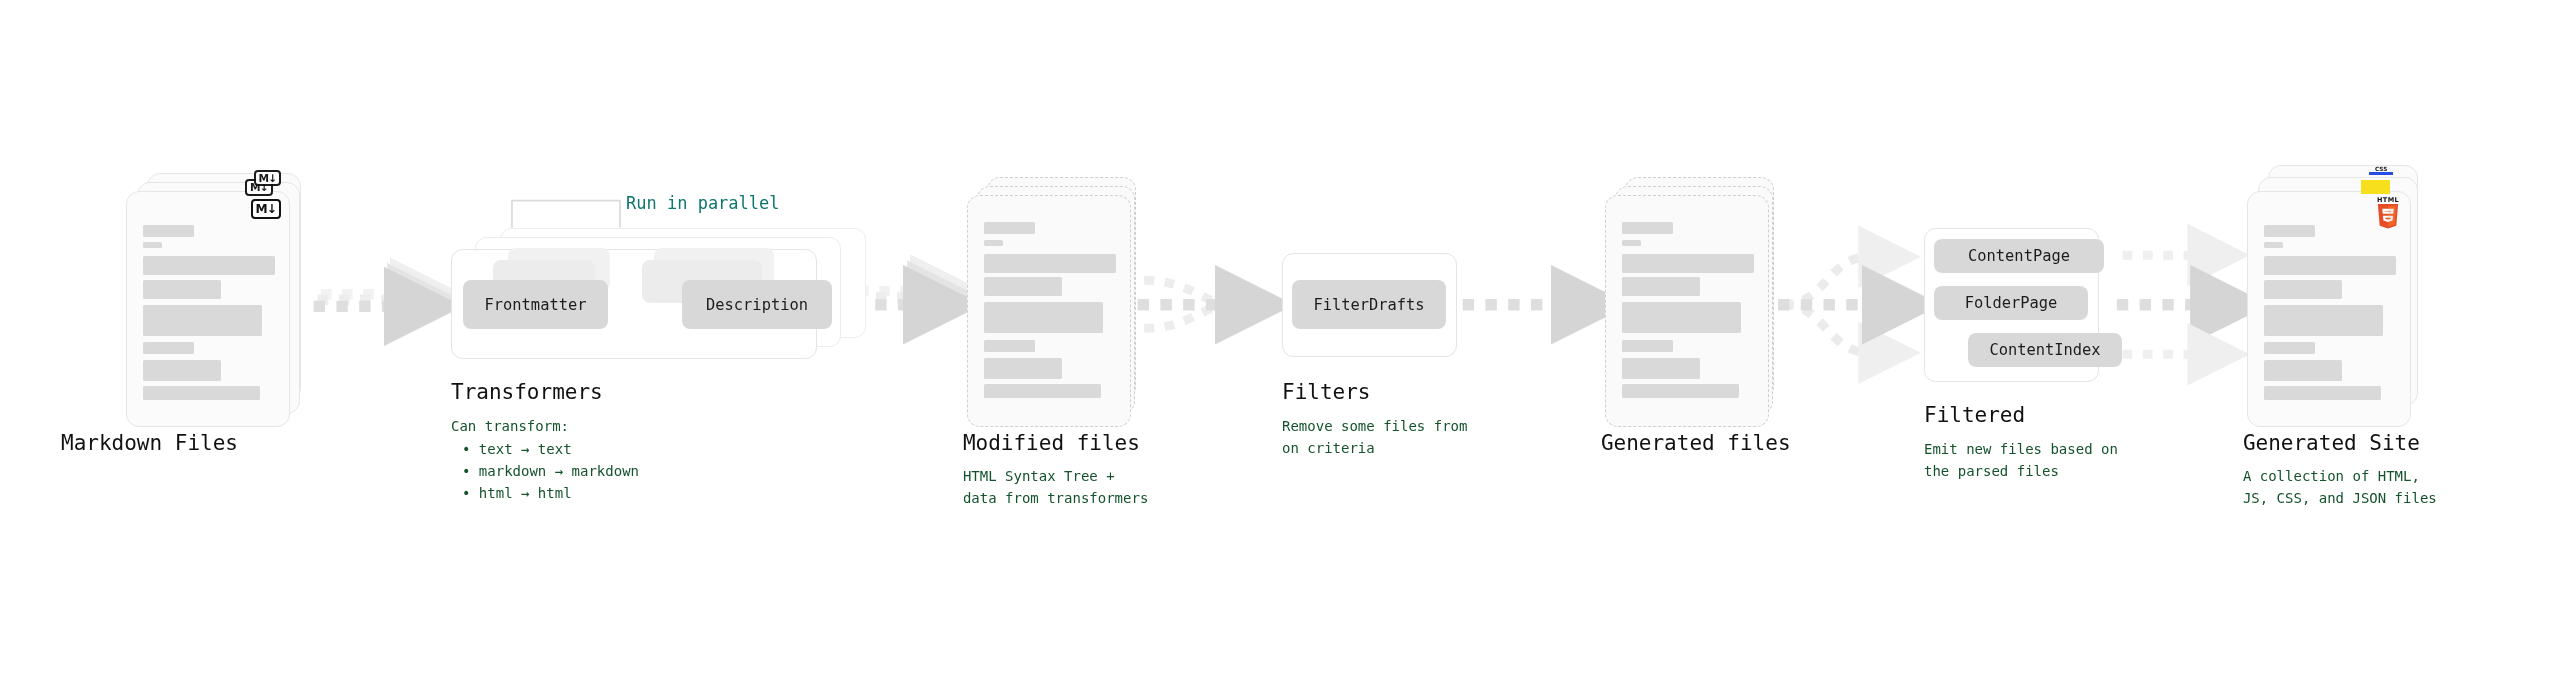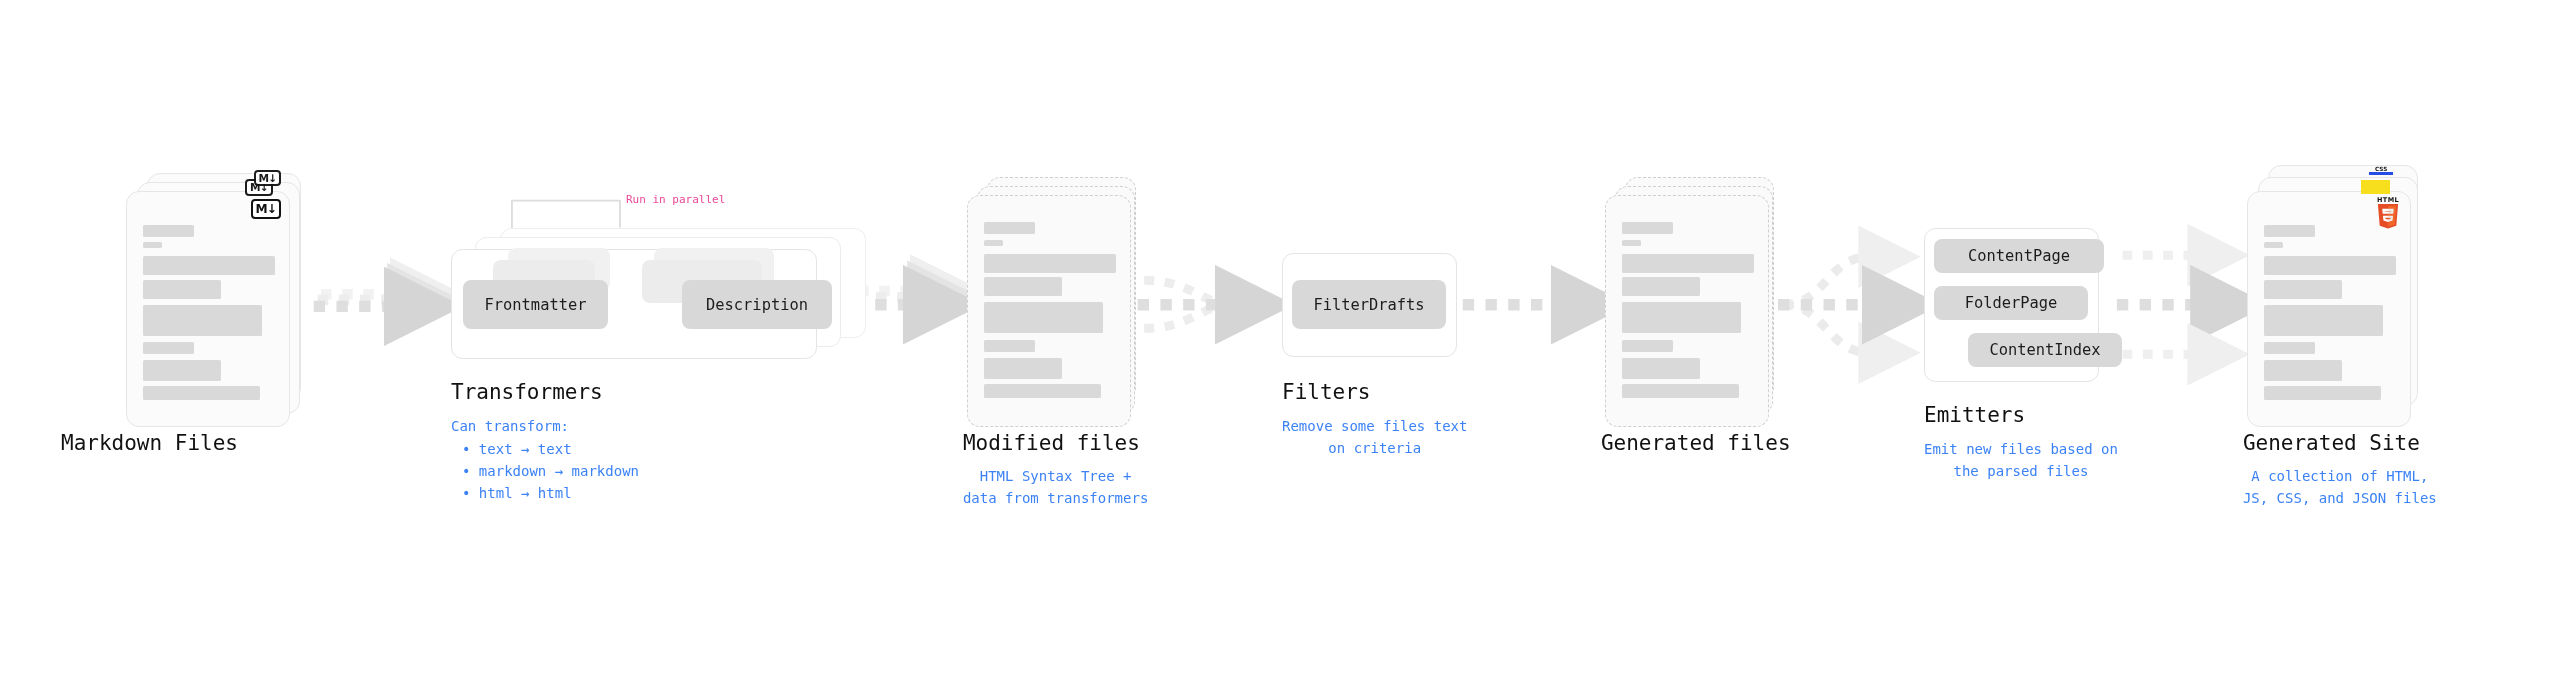--- a/index.html
+++ b/index.html
@@ -64,26 +64,25 @@
   }
   .pill.ghost{background:#ececec;}
   .pill.ghost2{background:#f1f1f1;}
 
   
   .title{
     position:absolute;font-size:21px;color:#111;white-space:nowrap;
     letter-spacing:0px;
   }
   .caption{
-    position:absolute;font-size:14px;color:#3b82f6;line-height:1.55;
+    position:absolute;font-size:14px;color:#14532d;line-height:1.55;
     white-space:pre;
-    text-align:center;
   }
   .softlabel{
-    position:absolute;font-size:11px;color:#ec4899;white-space:nowrap;
+    position:absolute;font-size:17px;color:#0f766e;white-space:nowrap;
   }
 
   
   svg.lay{position:absolute;left:0;top:0;width:2576px;height:681px;overflow:visible;pointer-events:none;}
 </style>
 </head>
 <body>
 
 <div class="stage">
 
@@ -217,21 +216,21 @@
     </div>
     <div class="title" style="left:-4.1px;top:236px;">Modified files</div>
     <div class="caption" style="left:-4.1px;top:271px;">HTML Syntax Tree +
 data from transformers</div>
   </div>
 
   <div class="node" style="left:0;top:0;">
     <div class="panel" style="left:1282px;top:253px;width:175px;height:104px;"></div>
     <div class="pill" style="left:1292px;top:280px;width:154px;height:49px;">FilterDrafts</div>
     <div class="title" style="left:1282px;top:380px;">Filters</div>
-    <div class="caption" style="left:1282px;top:416px;">Remove some files text
+    <div class="caption" style="left:1282px;top:416px;">Remove some files from
 on criteria</div>
   </div>
 
   <div class="node" style="left:1605px;top:195px;">
     <div class="docstack dashed">
       <div class="doccard back2" style="left:19.5px;top:-18px;width:149px;height:223px;"></div>
       <div class="doccard back1" style="left:9.8px;top:-9px;width:158px;height:228px;"></div>
       <div class="doccard front" style="left:0;top:0;width:164px;height:232px;">
         <div class="skel" style="left:16.3px;top:26px;width:51px;height:12.2px;"></div>
         <div class="skel" style="left:16.3px;top:44px;width:18.7px;height:5.7px;"></div>
@@ -244,21 +243,21 @@
       </div>
     </div>
     <div class="title" style="left:-4.1px;top:236px;">Generated files</div>
   </div>
 
   <div class="node" style="left:0;top:0;">
     <div class="panel" style="left:1924px;top:228px;width:175px;height:154px;"></div>
     <div class="pill" style="left:1934px;top:239px;width:170px;height:34px;">ContentPage</div>
     <div class="pill" style="left:1934px;top:286px;width:154px;height:34px;">FolderPage</div>
     <div class="pill" style="left:1968px;top:333px;width:154px;height:34px;">ContentIndex</div>
-    <div class="title" style="left:1924px;top:403px;">Emitters</div>
+    <div class="title" style="left:1924px;top:403px;">Filtered</div>
     <div class="caption" style="left:1924px;top:439px;">Emit new files based on
 the parsed files</div>
   </div>
 
   <div class="node" style="left:2247px;top:191px;">
     <div class="docstack">
       <div class="doccard back2" style="left:21px;top:-26px;width:150px;height:228px;"></div>
       <div class="doccard back1" style="left:11.4px;top:-14px;width:160px;height:229px;"></div>
       <div class="doccard front" style="left:0;top:0;width:164px;height:236px;">
         <div class="badge" style="right:6.5px;top:4.1px;">

